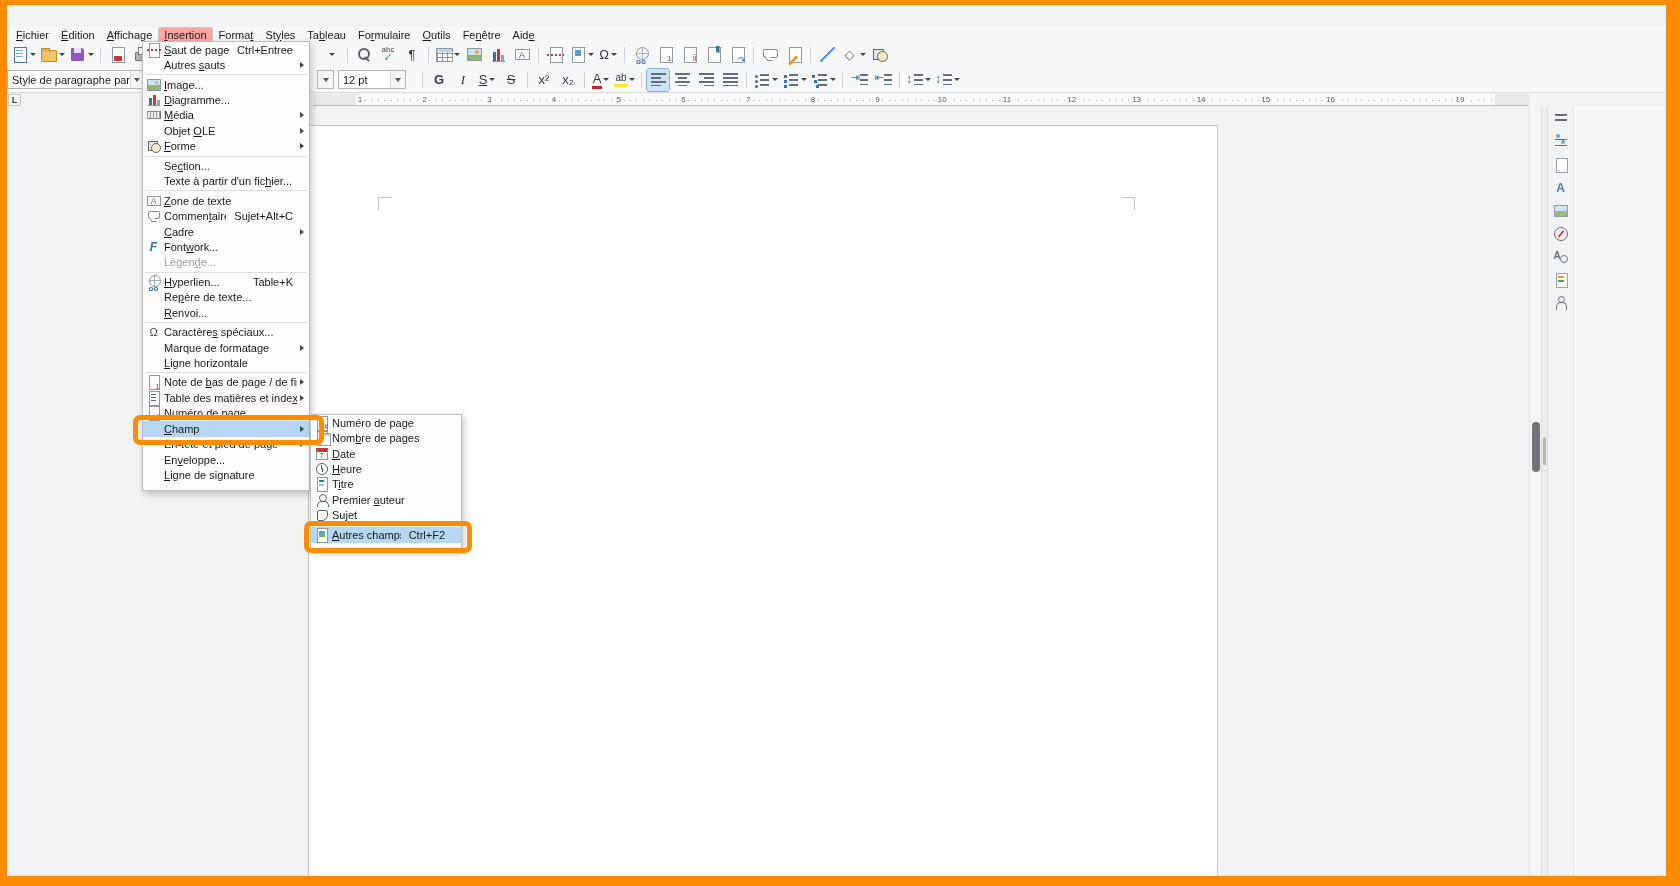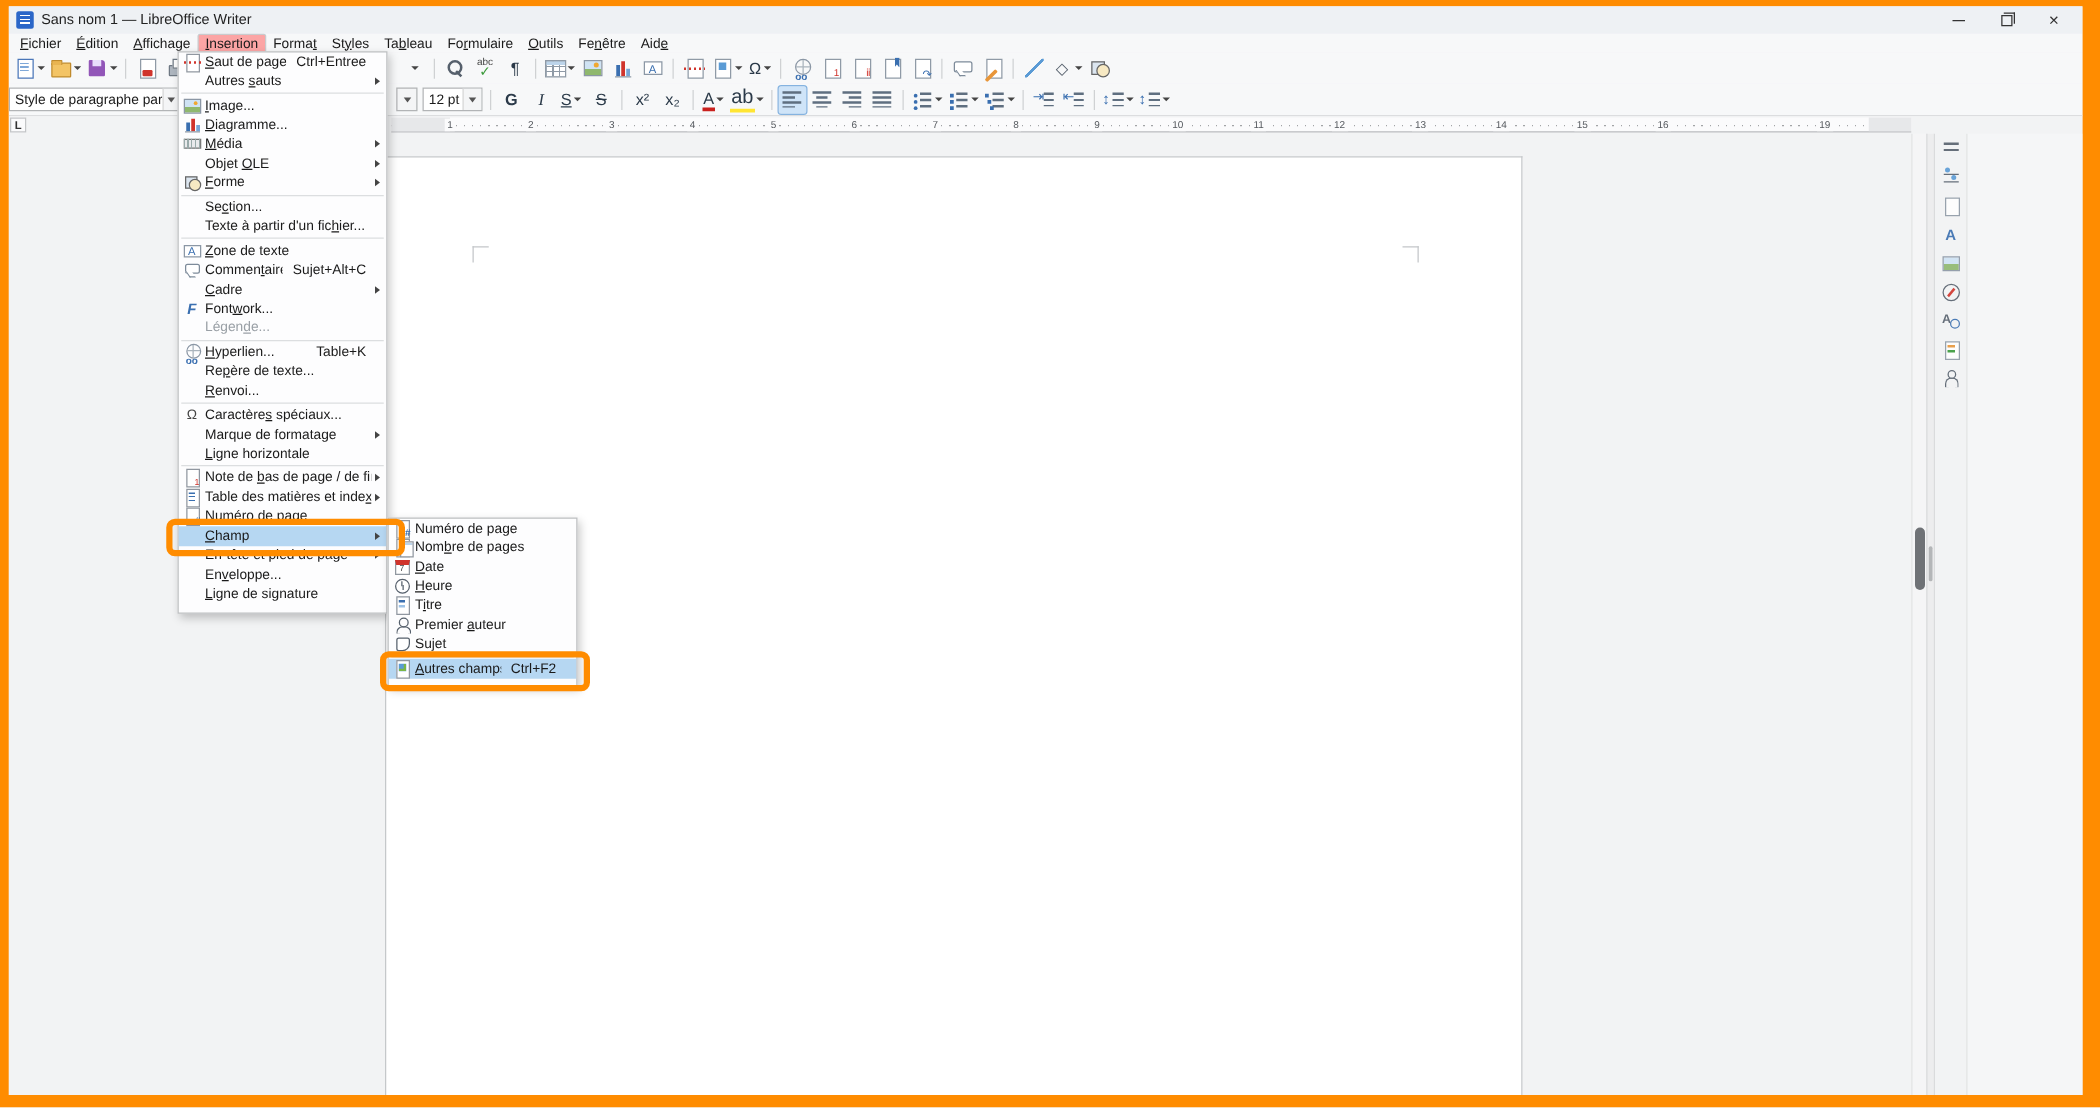--- a/index.html
+++ b/index.html
@@ -35,21 +35,21 @@
   .tgroup.abs{position:absolute;top:0;}
   .tbtn{height:22px;min-width:22px;padding:0 1px;margin:0 1px;display:flex;align-items:center;justify-content:center;border-radius:2px;position:relative;}
   .tbtn.active{background:var(--active-button-bg,#cfe4f8);outline:1px solid #85b3e0;}
   .tsep{width:1px;height:16px;background:#cfd1d3;margin:0 4px;flex:0 0 1px;}
   .dda{width:0;height:0;border-left:3px solid transparent;border-right:3px solid transparent;border-top:3px solid #444;margin-left:2px;}
   .glyph{font-size:13px;color:#2b3a49;line-height:1;position:relative;}
   .g-bold{font-weight:bold;}
   .g-italic{font-style:italic;font-family:"Liberation Serif",serif;}
   .g-underline{text-decoration:underline;}
   .g-strike{text-decoration:line-through;}
-  .g-small{font-size:16px;}
+  .g-small{font-size:10px;}
   .barred{padding-bottom:3px;}
   .barred::after{content:"";position:absolute;left:-1px;right:-1px;bottom:-1px;height:3px;background:var(--bar,#c9211e);}
   .cmb{height:19px;border:1px solid #b2b4b6;background:#fff;display:flex;align-items:center;font-size:11px;padding-left:4px;position:relative;}
   .cmb .arr{width:15px;height:100%;margin-left:auto;display:flex;align-items:center;justify-content:center;border-left:1px solid #d8d8d8;background:#f4f5f6;}
   .cmb .arr::after{content:"";width:0;height:0;border-left:3.5px solid transparent;border-right:3.5px solid transparent;border-top:4px solid #555;}
   .cmb-arr-only{width:17px;height:19px;border:1px solid #b2b4b6;background:#f4f5f6;display:flex;align-items:center;justify-content:center;}
   .cmb-arr-only::after{content:"";width:0;height:0;border-left:3.5px solid transparent;border-right:3.5px solid transparent;border-top:4px solid #555;}
   .stylecmb{position:absolute;left:0;top:3px;width:137px;}
 
   
@@ -222,35 +222,20 @@
   .obox{position:absolute;border:5px solid var(--annotation,#ff8c00);border-radius:7px;z-index:30;pointer-events:none;}
   .obox1{left:126px;top:410px;width:191px;height:30px;}
   .obox2{left:297px;top:516px;width:168px;height:32px;}
 </style>
 </head>
 <body>
 
 <div class="frame">
   <div class="inner">
 
-    <div class="titlebar">
-      <span class="appicon"></span>
-      <span class="wtitle">Sans nom 1 — LibreOffice Writer</span>
-      <span class="wcontrols" style="margin-left: auto; display: flex; height: 100%;">
-          <span class="wc">
-            <span class="minbar"></span>
-          </span>
-          <span class="wc">
-            <span class="restore"></span>
-          </span>
-          <span class="wc close">
-            <span>×</span>
-          </span>
-        </span>
-    </div>
 
     <div class="menubar">
         <span class="mbitem"><u>F</u>ichier</span>
         <span class="mbitem"><u>É</u>dition</span>
         <span class="mbitem"><u>A</u>ffichage</span>
         <span class="mbitem active"><u>I</u>nsertion</span>
         <span class="mbitem">Forma<u>t</u></span>
         <span class="mbitem">St<u>y</u>les</span>
         <span class="mbitem">Ta<u>b</u>leau</span>
         <span class="mbitem">Fo<u>r</u>mulaire</span>
@@ -359,21 +344,21 @@
       <span class="globe"></span>
     </div>
 
     <div class="fmtbar">
       <div class="cmb stylecmb">
         <span style="overflow:hidden;white-space:nowrap;">Style de paragraphe par déf</span>
         <span class="arr"></span>
       </div>
       <div class="tgroup abs" id="fmt-right" style="left:310px;">
           <span class="cmb-arr-only"></span>
-          <span class="cmb" style="width: 48px; margin: 0px 2px 0px 4px;">
+          <span class="cmb" style="width: 68px; margin: 0px 12px 0px 4px;">
             <span>12 pt</span>
             <span class="arr"></span>
           </span>
           <span class="tsep"></span>
           <span class="tbtn">
             <span class="glyph g-bold">G</span>
           </span>
           <span class="tbtn">
             <span class="glyph g-italic">I</span>
           </span>

